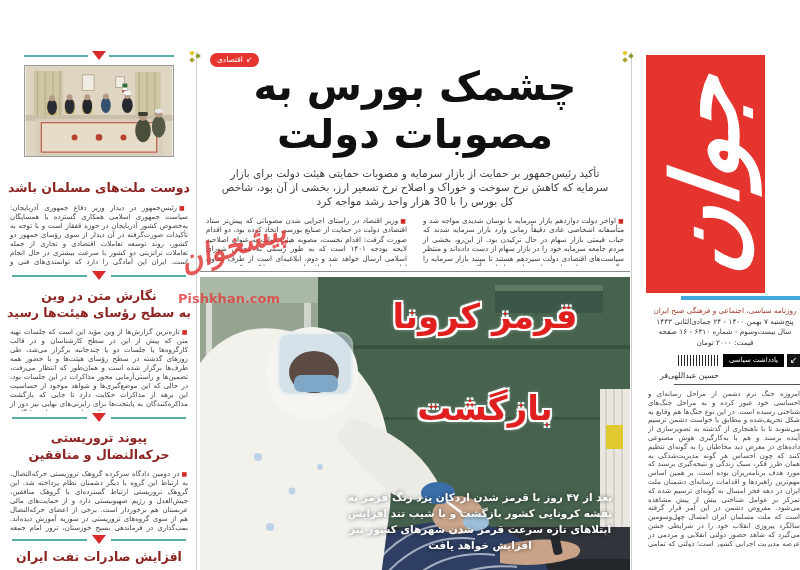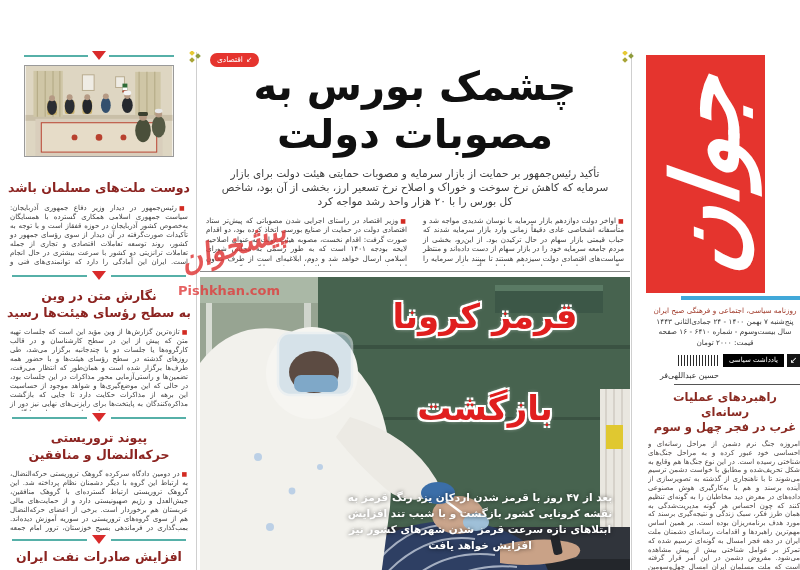--- a/index.html
+++ b/index.html
@@ -62,21 +62,21 @@
   .note-rule { width:126px; height:1px; background:#555; margin:4px 0 0 12px; }
   .r-art-title { width:150px; margin:5px 0 0 0; text-align:center; color:#8a2a22; font-size:11.5px;
                  line-height:15px; font-weight:bold; }
   .r-art-body { width:152px; margin:5px 0 0 0; height:157px; overflow:hidden; font-size:7px; line-height:8.8px;
                 color:#4a4442; text-align:justify; }
 
   
   .watermark { position:absolute; left:178px; top:228px; z-index:30; pointer-events:auto; }
   .watermark .fa { display:block; transform:rotate(-18deg); color:#e03c3c; opacity:.85; font-size:30px;
                    font-weight:bold; font-style:italic; font-family:"DejaVu Serif", serif; }
-  .watermark .en { display:block; margin-top:20px; color:#e03c3c; opacity:.8; font-size:13px; font-weight:bold;
+  .watermark .en { display:block; margin-top:28px; color:#e03c3c; opacity:.8; font-size:13px; font-weight:bold;
                    direction:ltr; font-family:"DejaVu Sans", sans-serif; }
 </style>
 </head>
 <body>
 
 <div class="page">
 
   <div class="vdiv" style="left:196px;"></div>
   <div class="vdiv" style="left:631px;"></div>
 
@@ -172,21 +172,21 @@
       <rect x="8" y="3" width="4" height="4" fill="#8f9c3c" transform="rotate(45 10 5)"></rect>
       <rect x="2" y="7" width="4" height="4" fill="#a8a436" transform="rotate(45 4 9)"></rect>
     </svg>
 
     <div class="section-tag">
       <span>↙</span>
       <span>اقتصادی</span>
     </div>
 
     <h1 class="lead-h1">چشمک بورس به مصوبات دولت</h1>
-    <p class="lead-sub">تأکید رئیس‌جمهور بر حمایت از بازار سرمایه و مصوبات حمایتی هیئت دولت برای بازار سرمایه که کاهش نرخ سوخت و خوراک و اصلاح نرخ تسعیر ارز، بخشی از آن بود، شاخص کل بورس را با ۲۰ هزار واحد رشد مواجه کرد</p>
+    <p class="lead-sub">تأکید رئیس‌جمهور بر حمایت از بازار سرمایه و مصوبات حمایتی هیئت دولت برای بازار سرمایه که کاهش نرخ سوخت و خوراک و اصلاح نرخ تسعیر ارز، بخشی از آن بود، شاخص کل بورس را با 30 هزار واحد رشد مواجه کرد</p>
 
     <div class="lead-cols">
       <p class="c"><span class="bullet">■</span><span>اواخر دولت دوازدهم بازار سرمایه با نوسان شدیدی مواجه شد و متأسفانه اشخاصی عادی دقیقاً زمانی وارد بازار سرمایه شدند که حباب قیمتی بازار سهام در حال ترکیدن بود. از این‌رو، بخشی از مردم جامعه سرمایه خود را در بازار سهام از دست داده‌اند و منتظر سیاست‌های اقتصادی دولت سیزدهم هستند تا ببینند بازار سرمایه را چگونه بهبود خواهد داد. در این میان بر اساس تأکید رئیس‌جمهور به وزارت اقتصاد در حمایت از بازار سرمایه، روز گذشته شاخص‌های بازار سهام با رشد مواجه شد و قرار است مصوبات دهگانه دولت در حمایت از بازار سرمایه عملیاتی شود</span></p>
       <p class="c"><span class="bullet">■</span><span>وزیر اقتصاد در راستای اجرایی شدن مصوباتی که پیش‌تر ستاد اقتصادی دولت در حمایت از صنایع بورسی اتخاذ کرده بود، دو اقدام صورت گرفت: اقدام نخست، مصوبه هیئت دولت به عنوان اصلاحیه لایحه بودجه ۱۴۰۱ است که به طور رسمی به مجلس شورای اسلامی ارسال خواهد شد و دوم، ابلاغیه‌ای است از طرف معاون اول رئیس‌جمهور به وزرای اقتصادی، رئیس بانک مرکزی، رئیس سازمان برنامه و بودجه و دستگاه‌های ذی‌ربط. ابلاغیه دولت مشتمل بر پنج مصوبه از جمله سقف‌گذاری نرخ خوراک و نرخ سوخت می‌شود | صفحه ۴</span></p>
     </div>
     <div class="lead-rule"></div>
 
     <figure class="big-photo">
       <svg viewBox="0 0 430 338" aria-hidden="true">
         <rect width="430" height="338" fill="#47634f"></rect>
@@ -249,24 +249,20 @@
     </div>
 
     <div class="note-row">
       <div class="note-sq">↙</div>
       <div class="note-pill">یادداشت سیاسی</div>
       <div class="barcode"></div>
     </div>
     <div class="note-author">حسین عبداللهی‌فر</div>
     <div class="note-rule"></div>
 
-    <h2 class="r-art-title">
-      <span>راهبردهای عملیات رسانه‌ای</span><br>
-      <span>غرب در فجر چهل و سوم</span>
-    </h2>
     <p class="r-art-body">امروزه جنگ نرم دشمن از مراحل رسانه‌ای و احساسی خود عبور کرده و به مراحل جنگ‌های شناختی رسیده است. در این نوع جنگ‌ها هم وقایع به شکل تحریف‌شده و مطابق با خواست دشمن ترسیم می‌شوند تا با ناهنجاری از گذشته به تصویرسازی از آینده برسند و هم با به‌کارگیری هوش مصنوعی داده‌های در معرض دید مخاطبان را به گونه‌ای تنظیم کنند که چون احساس هر گونه مدیریت‌شدگی به همان طرز فکر، سبک زندگی و نتیجه‌گیری برسند که مورد هدف برنامه‌ریزان بوده است. بر همین اساس مهم‌ترین راهبردها و اقدامات رسانه‌ای دشمنان ملت ایران در دهه فجر امسال به گونه‌ای ترسیم شده که تمرکز بر عوامل شناختی بیش از پیش مشاهده می‌شود. مفروض دشمن در این امر قرار گرفته است که ملت مسلمان ایران امسال چهل‌وسومین سالگرد پیروزی انقلاب خود را در شرایطی جشن می‌گیرد که شاهد حضور دولتی انقلابی و مردمی در عرصه مدیریت اجرایی کشور است؛ دولتی که تمامی مساعی خویش را برای حل مشکلات اقتصادی مردم به کار گرفته اما مسائل انباشته هنوز اجازه نداده تصویر مثبتی از کارآمدی تفکر انقلابی و</p>
   </aside>
 
   <div class="watermark">
     <span class="fa">پیشخوان</span>
     <span class="en">Pishkhan.com</span>
   </div>
 
 </div>
 

